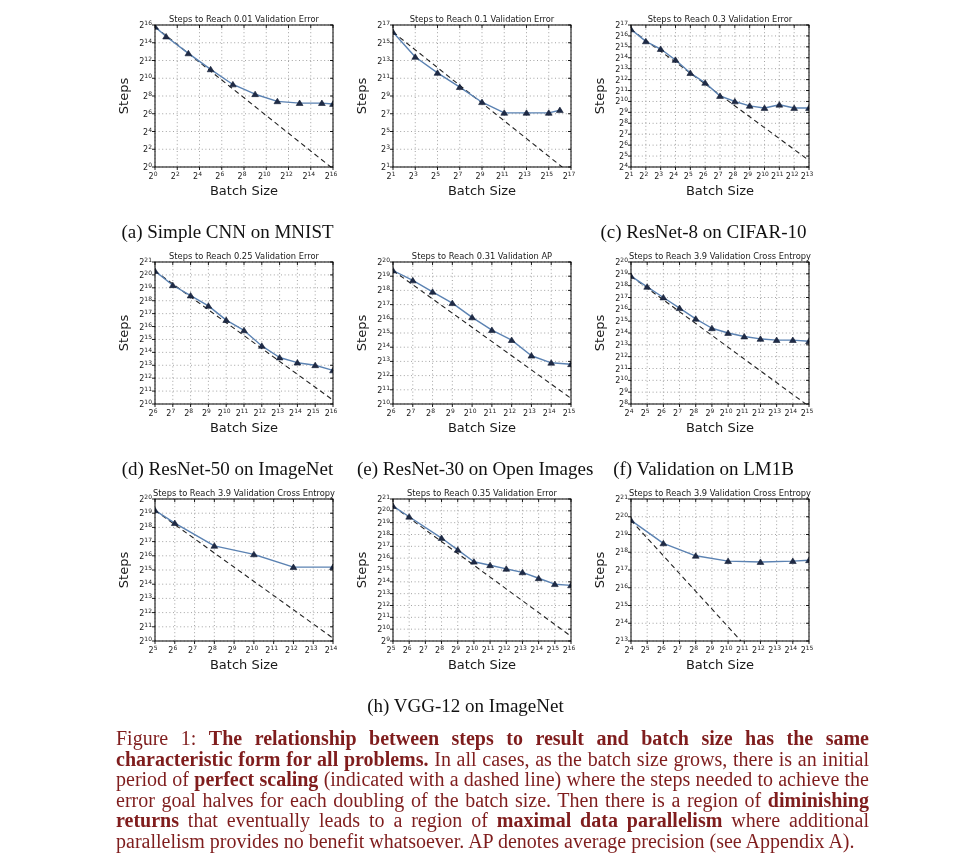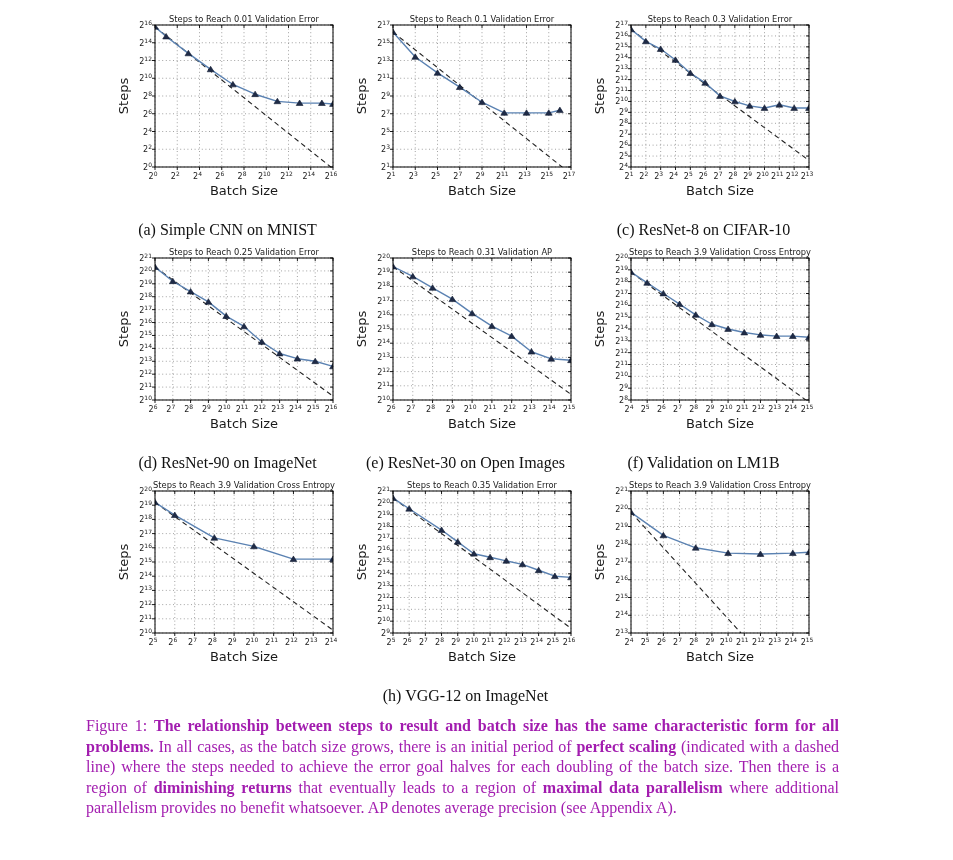--- a/index.html
+++ b/index.html
@@ -8,26 +8,26 @@
     font-family:"Liberation Serif", serif;color:#111;
   }
   .figure-wrap{padding-top:14px;}
   .grid{
     margin-left:119px;width:693px;
     display:grid;grid-template-columns:repeat(3,217px);column-gap:21px;row-gap:8px;
   }
   .cell{width:217px;}
   .cell svg{display:block;overflow:visible;}
   .subcap{
-    margin-top:14px;text-align:center;font-size:16px;color:#111;
+    margin-top:14px;text-align:center;font-size:19px;color:#111;
     font-family:"Liberation Serif", serif;white-space:nowrap;
   }
   .caption{
-    margin:11px 0 0 86px;width:753px;
-    font-size:16px;line-height:20.5px;text-align:justify;color:#a21caf;
+    margin:11px 0 0 116px;width:753px;
+    font-size:20px;line-height:20.5px;text-align:justify;color:#7f1d1d;
   }
   .caption b{font-weight:bold;}
 </style>
 </head>
 <body>
 
 <div class="figure-wrap">
   <div class="grid">
     <div class="cell">
       <svg width="217" height="193">
@@ -478,21 +478,21 @@
             <path d="M 160.6 103.42727272727274 L 157.2 108.92727272727274 L 164 108.92727272727274 Z" fill="#1f2b47" stroke="#131d33" stroke-width="0.6"></path>
             <path d="M 178.4 108.59090909090911 L 175 114.09090909090911 L 181.8 114.09090909090911 Z" fill="#1f2b47" stroke="#131d33" stroke-width="0.6"></path>
             <path d="M 196.20000000000002 111.17272727272729 L 192.8 116.67272727272729 L 199.60000000000002 116.67272727272729 Z" fill="#1f2b47" stroke="#131d33" stroke-width="0.6"></path>
             <path d="M 214 116.33636363636364 L 210.6 121.83636363636364 L 217.4 121.83636363636364 Z" fill="#1f2b47" stroke="#131d33" stroke-width="0.6"></path>
           </g>
           <rect x="36" y="11" width="178" height="142" fill="none" stroke="#000000" stroke-width="1"></rect>
           <text x="125" y="8" text-anchor="middle" font-size="8.3" fill="#1a1a1a" font-family="&quot;DejaVu Sans&quot;, sans-serif">Steps to Reach 0.25 Validation Error</text>
           <text x="125" y="181" text-anchor="middle" font-size="13" fill="#1a1a1a" font-family="&quot;DejaVu Sans&quot;, sans-serif">Batch Size</text>
           <text x="9" y="82" text-anchor="middle" font-size="13" fill="#1a1a1a" font-family="&quot;DejaVu Sans&quot;, sans-serif" transform="rotate(-90 9 82)">Steps</text>
         </svg>
-      <div class="subcap">(d) ResNet-90 on ImageNet</div>
+      <div class="subcap">(d) ResNet-50 on ImageNet</div>
     </div>
     <div class="cell">
       <svg width="217" height="193">
           <defs>
             <clipPath id="clip4">
               <rect x="36" y="11" width="178" height="142"></rect>
             </clipPath>
           </defs>
           <line x1="36" y1="11" x2="36" y2="153" stroke="#999999" stroke-width="0.9" stroke-dasharray="1,2.6"></line>
           <line x1="36" y1="153" x2="36" y2="156" stroke="#000000" stroke-width="0.9"></line>

